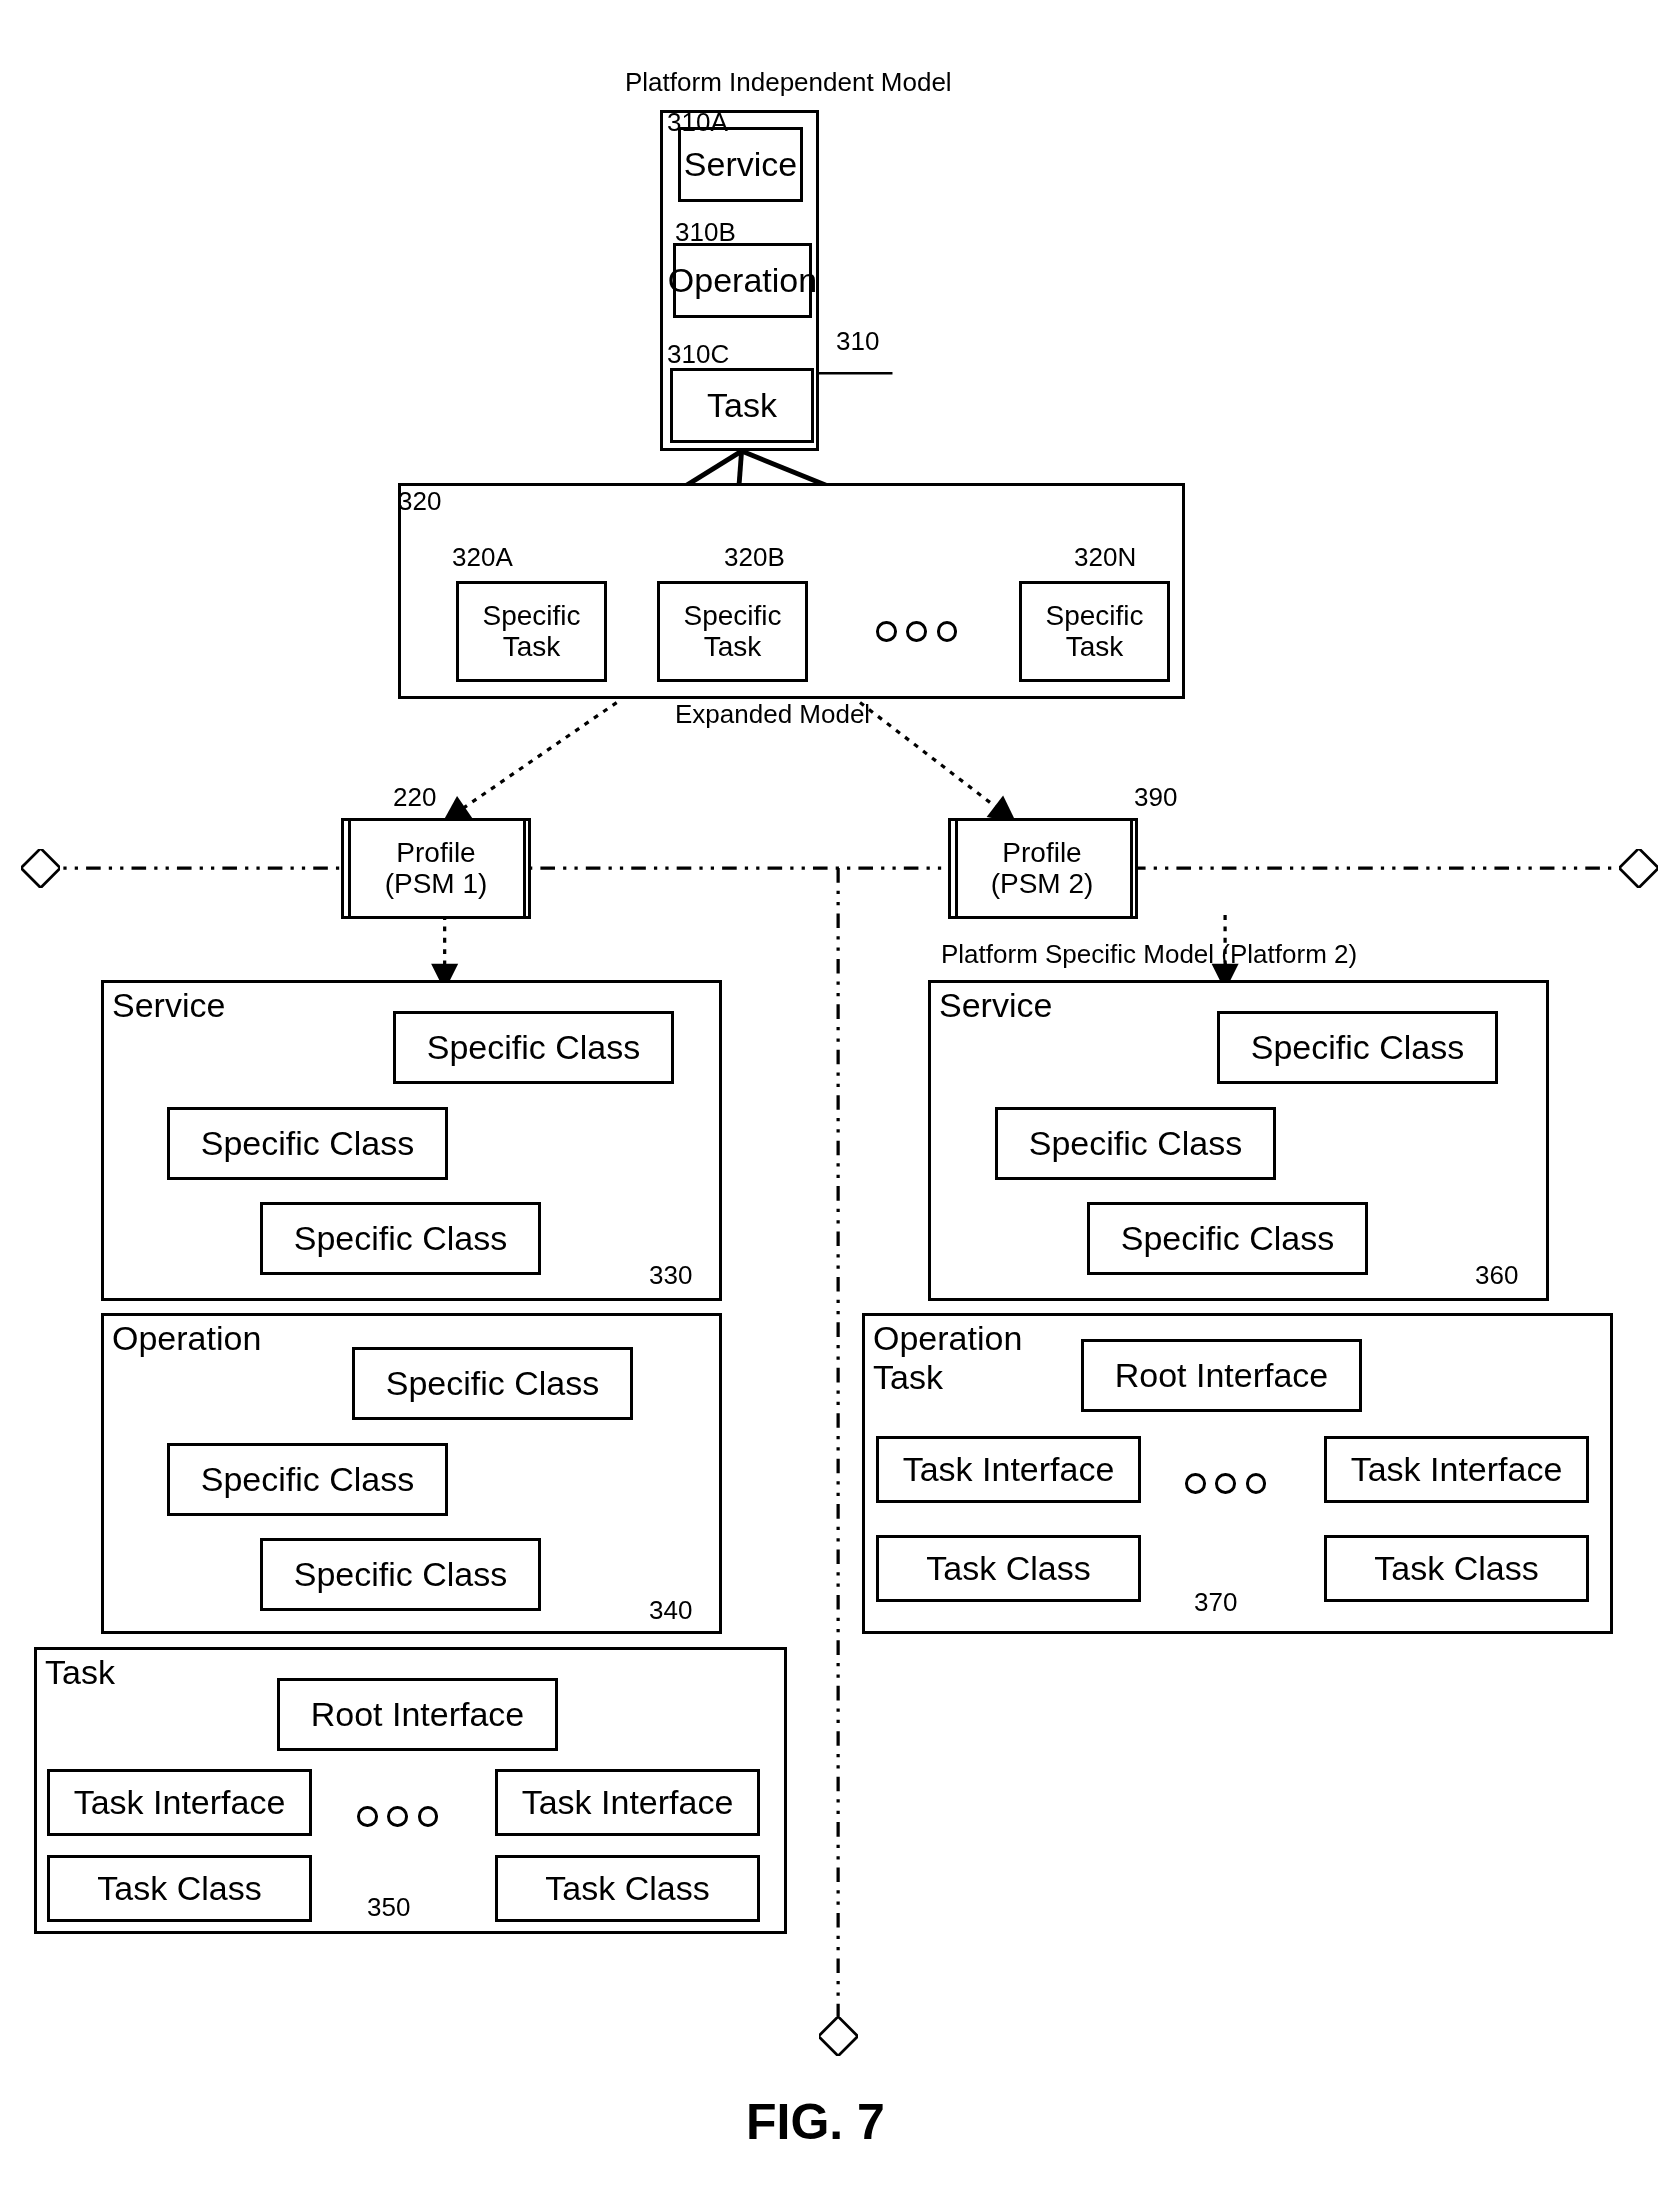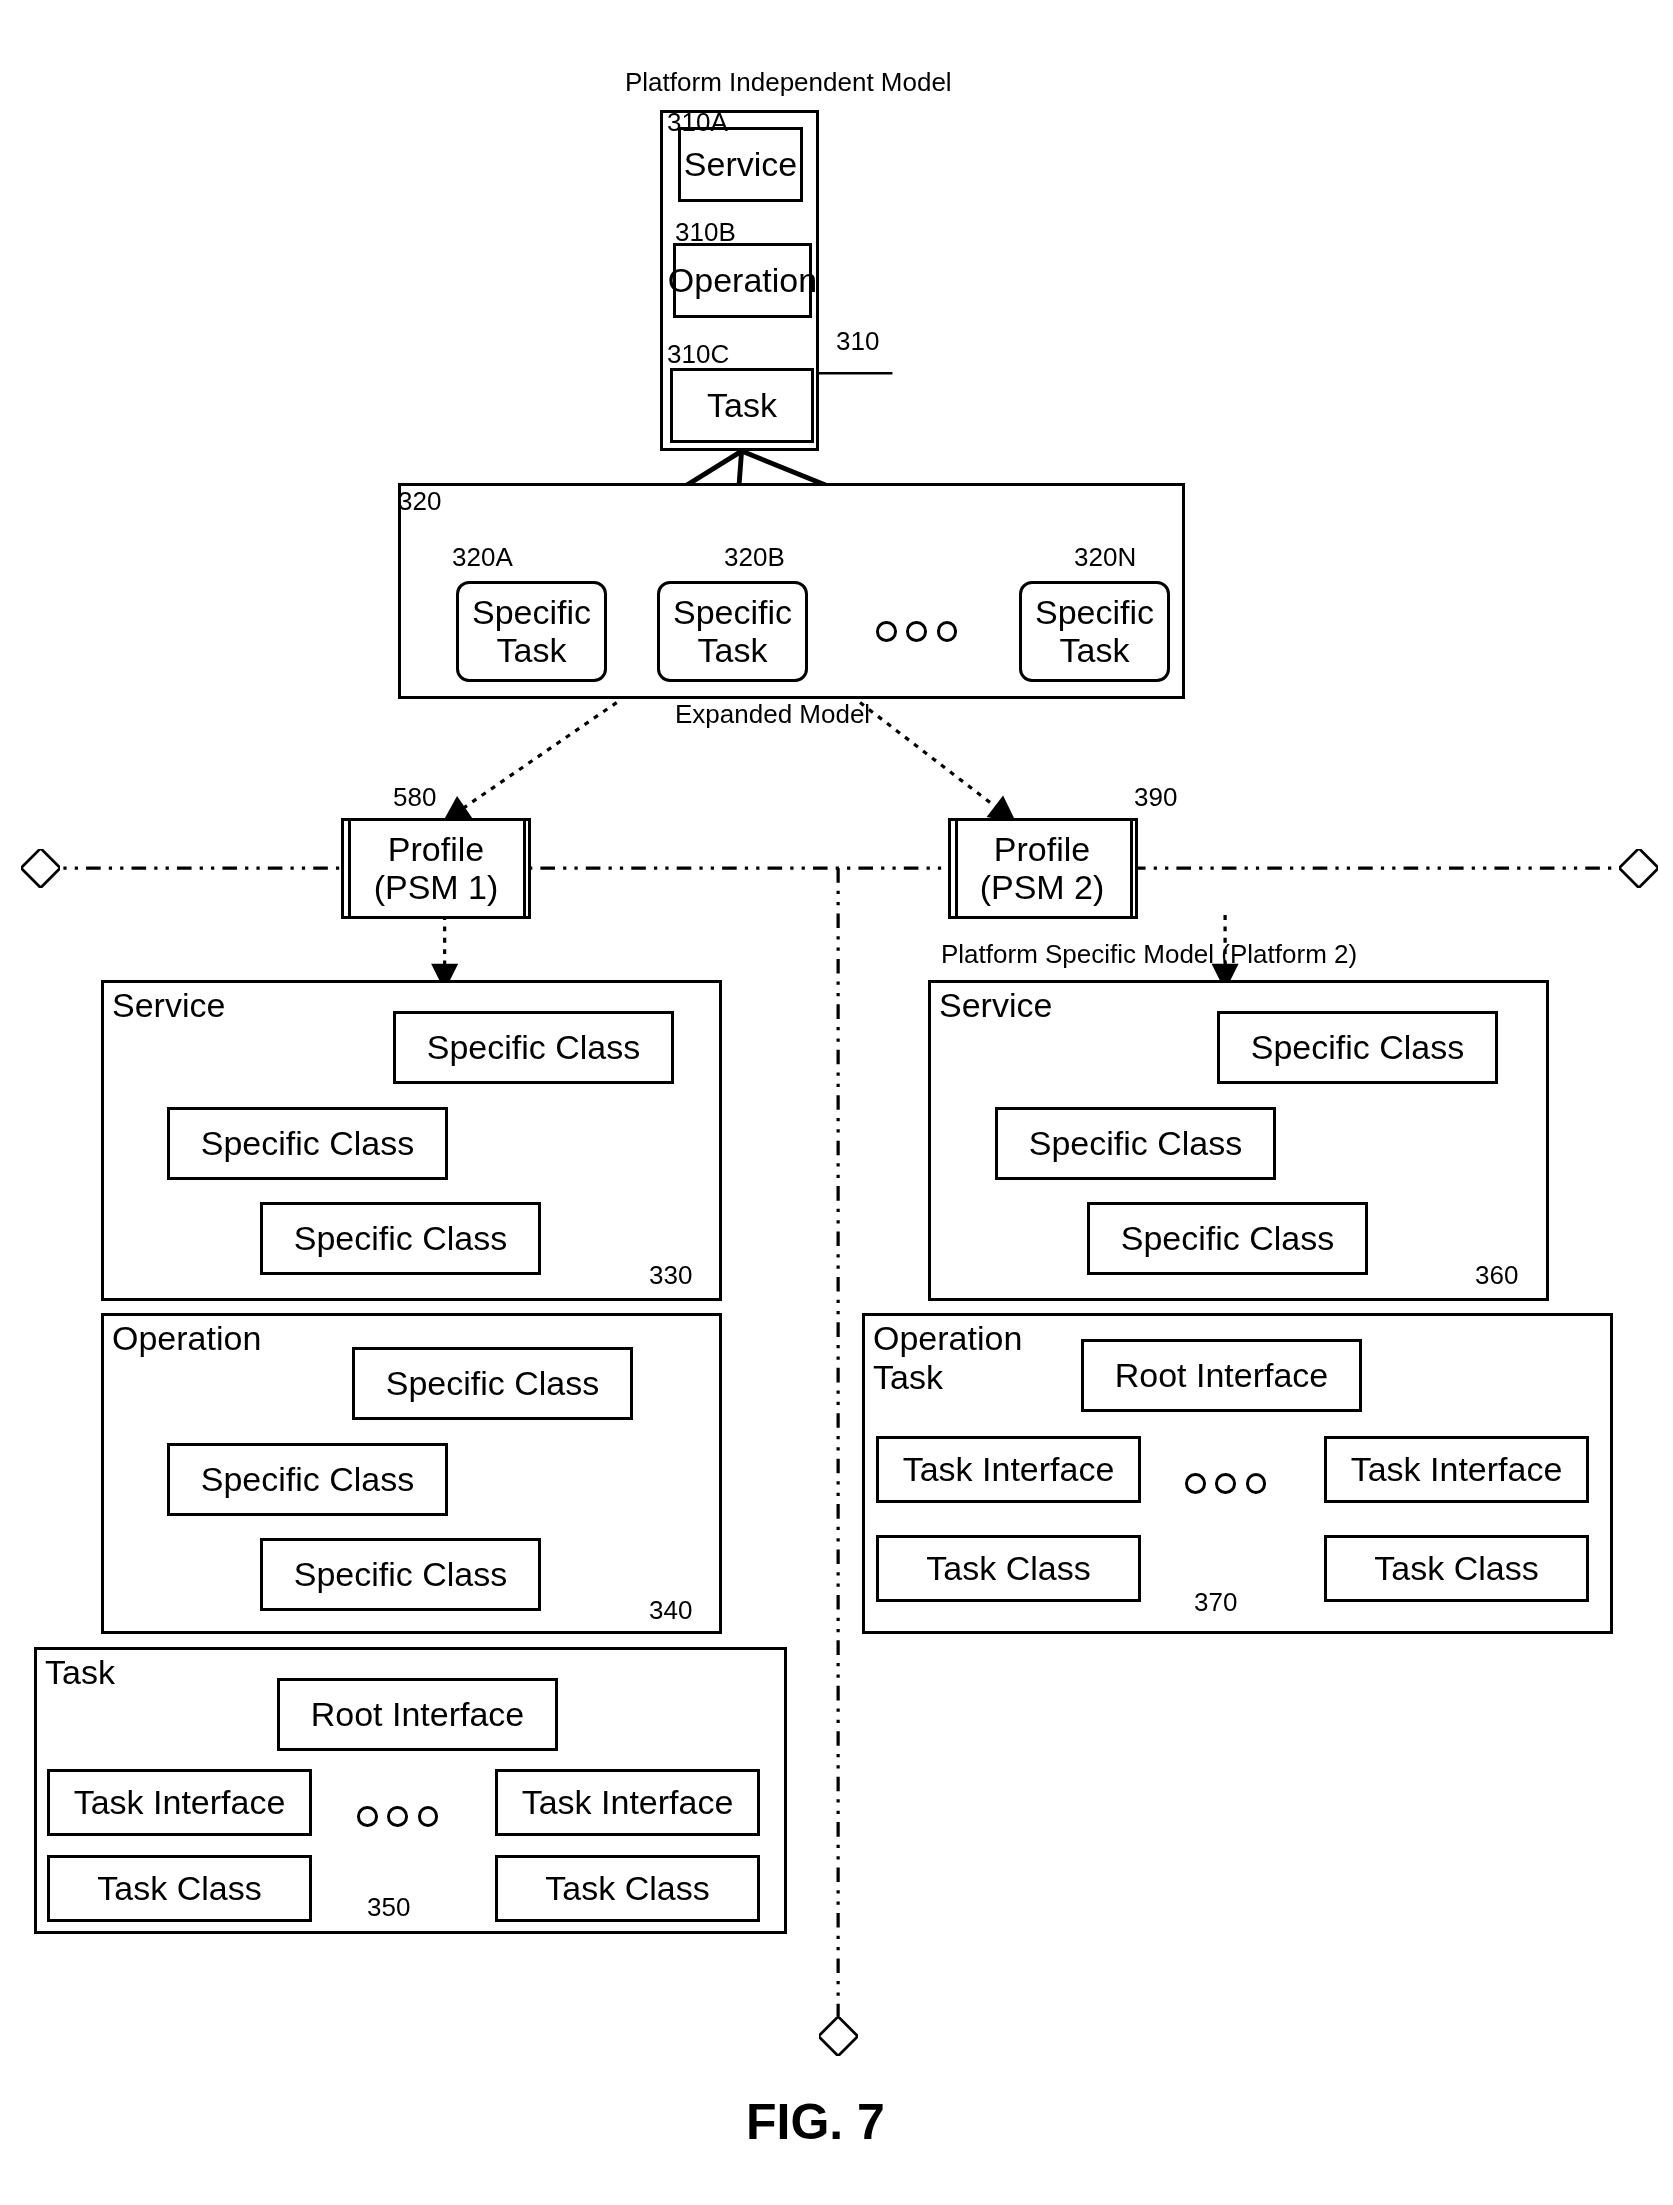--- a/index.html
+++ b/index.html
@@ -37,23 +37,22 @@
   align-items: center;
   justify-content: center;
   text-align: center;
   font-size: 34px;
 }
 .box-two-line {
   display: flex;
   align-items: center;
   justify-content: center;
   text-align: center;
-  font-size: 34px;
+  font-size: 28px;
   line-height: 1.1;
-  border-radius: 13px;
 }
 .nobg { background: transparent; }
 .dots {
   position: absolute;
   display: flex;
   gap: 9.7px;
   align-items: center;
 }
 .dots span {
   width: 14.6px; height: 14.6px;
@@ -152,21 +151,21 @@
   <div class="label" style="left:452px; top:544px;">320A</div>
   <div class="label" style="left:724px; top:544px;">320B</div>
   <div class="label" style="left:1074px; top:544px;">320N</div>
 
   <div class="box" style="left:341px; top:818px; width:190px; height:101px;"></div>
   <div class="box box-two-line nobg" style="left:351px; top:818px; width:170px; height:101px; border:none;">
     <span style="white-space:pre-line"><span>Profile</span><br><span>(PSM 1)</span></span>
   </div>
   <div class="box" style="left:348px; top:818px; width:0; height:101px; border-width:0 0 0 3.2px;"></div>
   <div class="box" style="left:523px; top:818px; width:0; height:101px; border-width:0 0 0 3.2px;"></div>
-  <div class="label" style="left:393px; top:784px;">580</div>
+  <div class="label" style="left:393px; top:784px;">220</div>
 
   <div class="box" style="left:948px; top:818px; width:190px; height:101px;"></div>
   <div class="box box-two-line nobg" style="left:957px; top:818px; width:170px; height:101px; border:none;">
     <span style="white-space:pre-line"><span>Profile</span><br><span>(PSM 2)</span></span>
   </div>
   <div class="box" style="left:955px; top:818px; width:0; height:101px; border-width:0 0 0 3.2px;"></div>
   <div class="box" style="left:1130px; top:818px; width:0; height:101px; border-width:0 0 0 3.2px;"></div>
   <div class="label" style="left:1134px; top:784px;">390</div>
 
 

